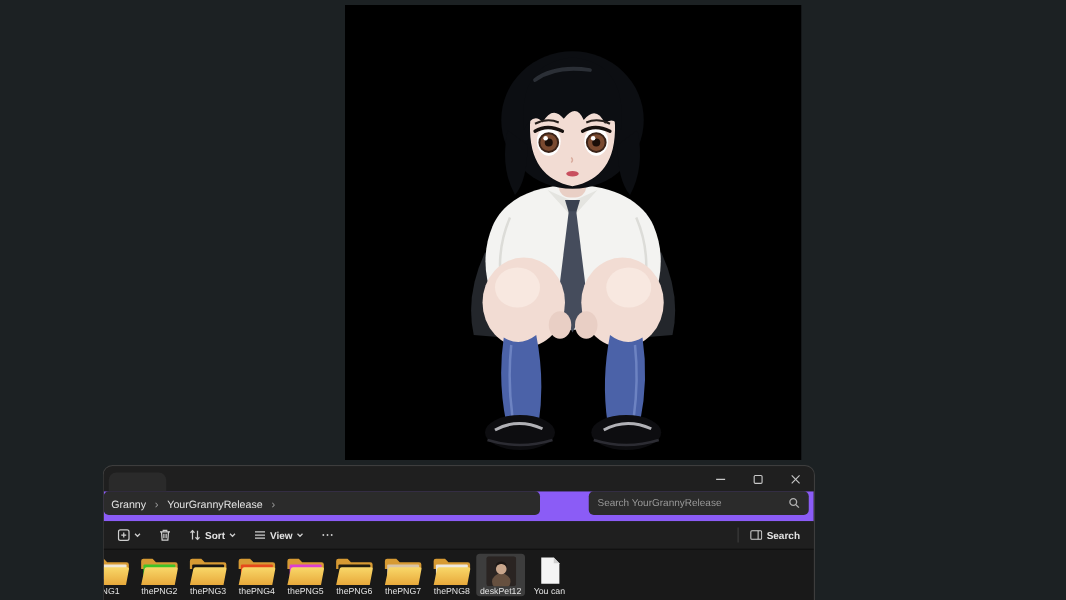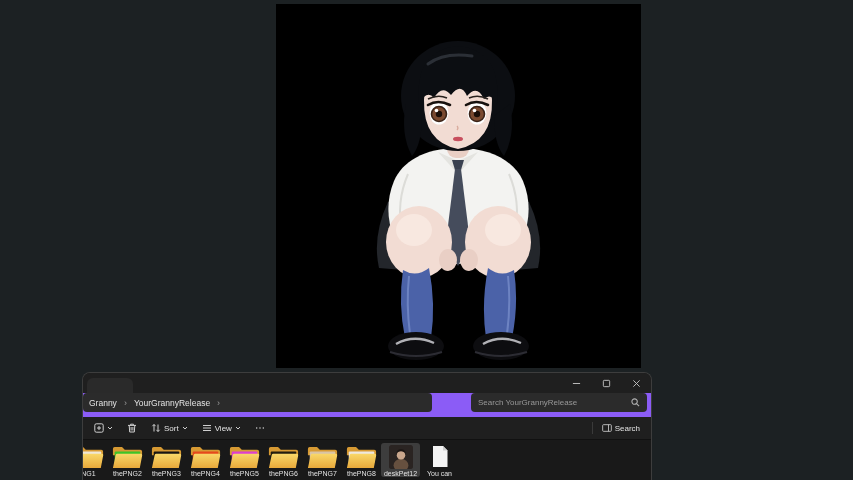--- a/index.html
+++ b/index.html
@@ -46,21 +46,21 @@
   .searchbox input{
     flex:1;background:transparent;border:none;outline:none;color:#cfcfcf;
     font-size:8px;font-family:inherit;padding:0;min-width:0;
   }
   .searchbox input::placeholder{color:#989898;}
   .searchbox svg{width:9px;height:9px;stroke:#b0b0b0;stroke-width:1.2;fill:none;flex:none;}
   
   .toolbar{height:22px;display:flex;align-items:center;padding:0 6px;gap:4px;background:#1f1f1f;font-size:8px;}
   .tbtn{
     display:flex;align-items:center;gap:3px;background:transparent;border:none;
-    color:#e2e2e2;font-size:8px;font-family:inherit;padding:3px 5px;border-radius:3px;cursor:default;
+    color:#e2e2e2;font-size:8px;font-family:inherit;padding:3px 5px;border-radius:3px;cursor:default;font-weight:bold;
   }
   .tbtn svg{width:10px;height:10px;stroke:#cfcfcf;stroke-width:1;fill:none;flex:none;}
   .tbtn .chev{width:6px;height:6px;}
   .tb-spacer{flex:1;}
   .vsep{width:1px;height:12px;background:#3a3a3a;}
   
   .file-area{
     height:42px;background:#191919;border-top:1px solid #111;
     display:flex;align-items:flex-start;padding:3px 0 0 0;overflow:hidden;
   }

